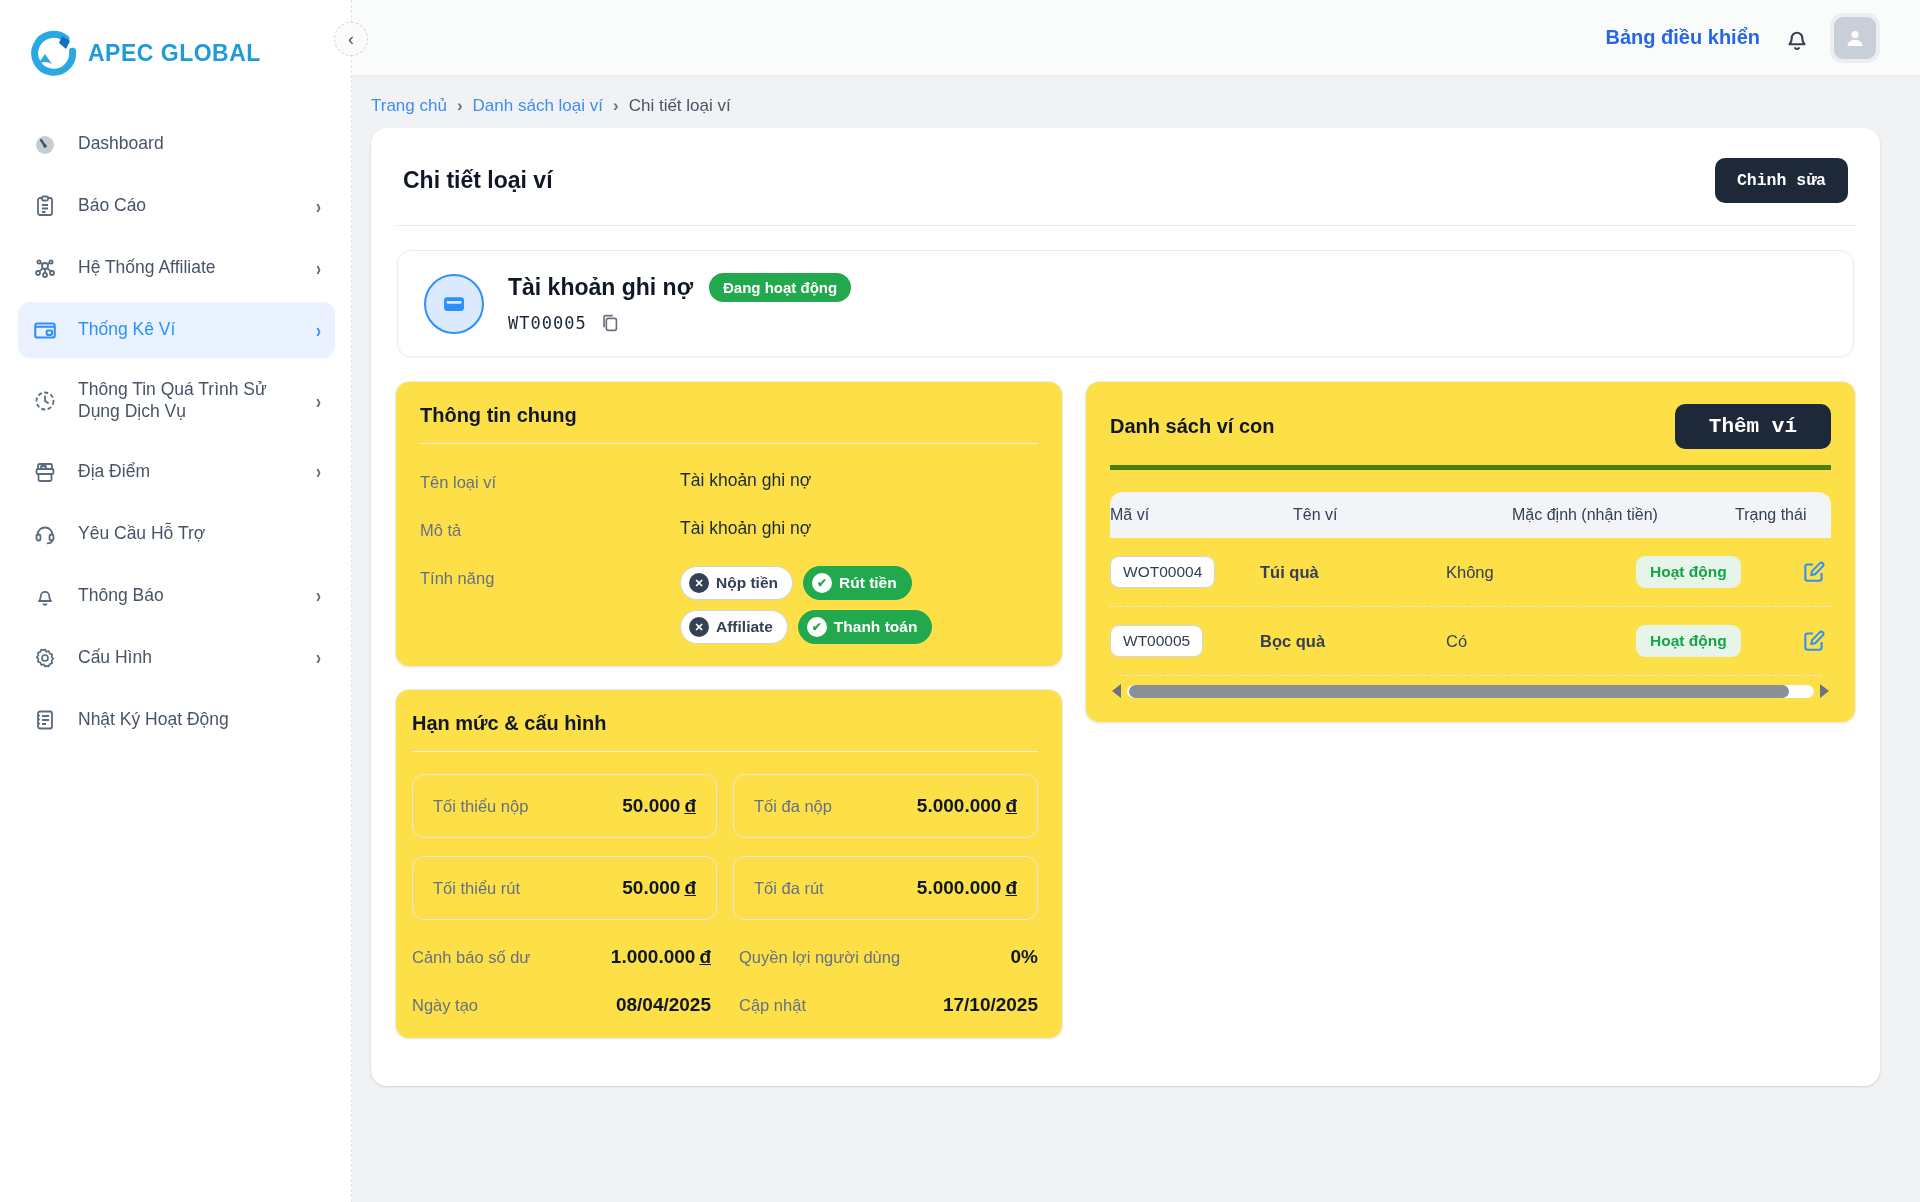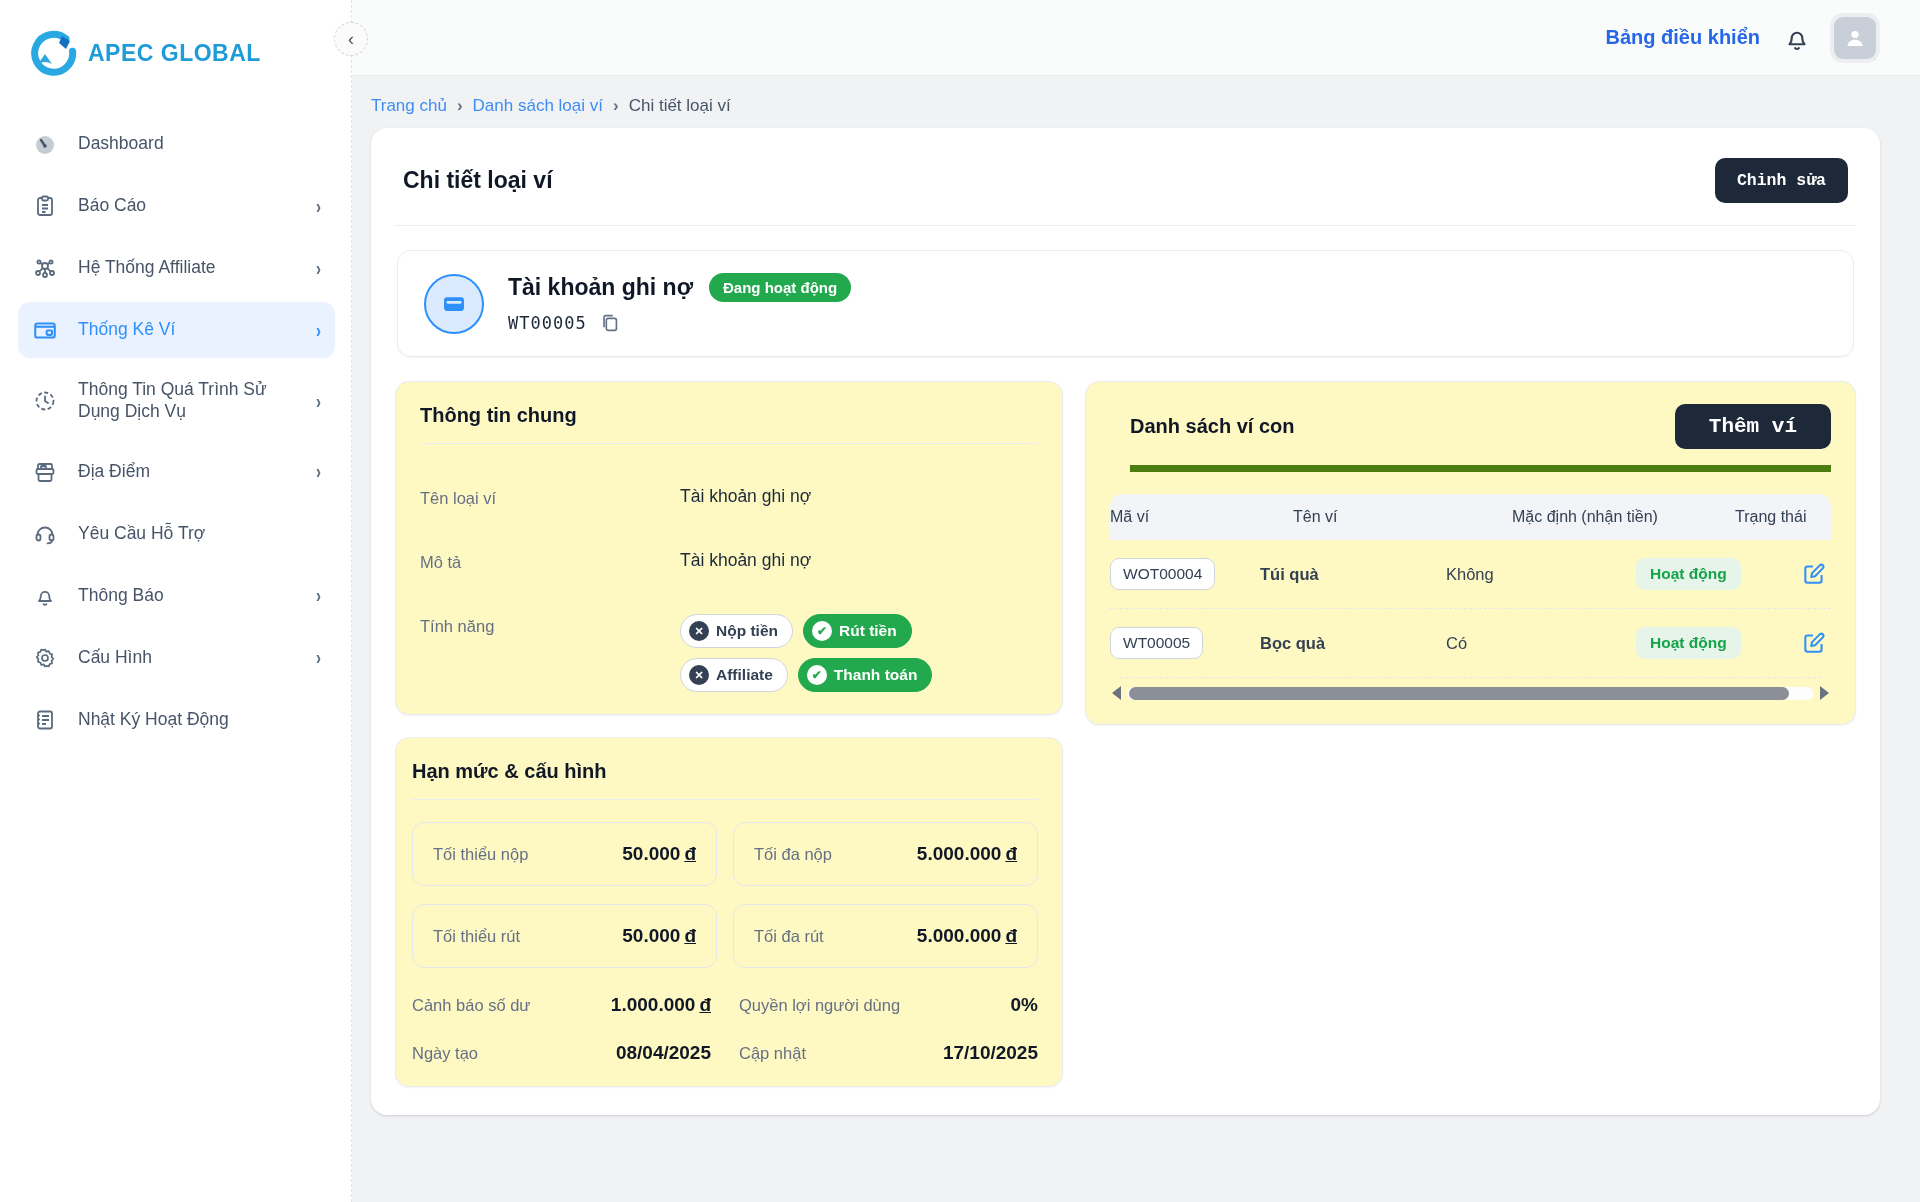--- a/index.html
+++ b/index.html
@@ -86,31 +86,31 @@
   }
   .acct-code-row { display:flex; align-items:center; gap:12px; margin-top:10px; }
   .acct-code { font-family:"DejaVu Sans Mono", monospace; font-size:17px; color:#1d2939; letter-spacing:1px; }
   .copy-btn { color:#667085; cursor:pointer; width:22px; height:22px; }
 
   
   .cols { display:flex; gap:22px; margin-top:24px; align-items:flex-start; }
   .col-left { width:668px; flex:0 0 668px; }
   .col-right { flex:1; min-width:0; }
   .panel {
-    border:1px solid #eaecf0; border-radius:14px; background:#fef9c3;
+    border:1px solid #eaecf0; border-radius:14px; background:#fde047;
     box-shadow:0 1px 2px rgba(16,24,40,.05); padding:22px 24px;
   }
   .panel + .panel { margin-top:22px;padding-left:16px; }
   .panel-title { font-size:20px; font-weight:bold; color:#101828; padding-bottom:16px; border-bottom:1px solid #eaecf0; }
-  .panel-head { display:flex; align-items:center; justify-content:space-between; padding-bottom:16px; border-bottom:7px solid #4d7c0f;margin-left:20px; }
+  .panel-head { display:flex; align-items:center; justify-content:space-between; padding-bottom:16px; border-bottom:5px solid #4d7c0f; }
   .panel-head .panel-title { padding-bottom:0; border-bottom:none; }
   .btn-dark.sm { padding:11px 34px; font-size:21px; }
 
   
-  .info-row { display:flex; margin-top:42px; align-items:flex-start; }
+  .info-row { display:flex; margin-top:26px; align-items:flex-start; }
   .info-label { width:260px; flex:0 0 260px; color:#667085; font-size:16.5px; padding-top:3px; }
   .info-value { font-size:17.5px; color:#1d2939; }
   .feat-rows { display:flex; flex-direction:column; gap:10px; }
   .feat-line { display:flex; gap:10px; }
   .badge {
     display:inline-flex; align-items:center; gap:7px; border-radius:999px;
     font-size:15.5px; font-weight:bold; padding:6px 14px 6px 8px; white-space:nowrap;
   }
   .badge.off { background:#fff; border:1px solid #d0d5dd; color:#344054; }
   .badge.on  { background:#22a94d; border:1px solid #22a94d; color:#fff; }

